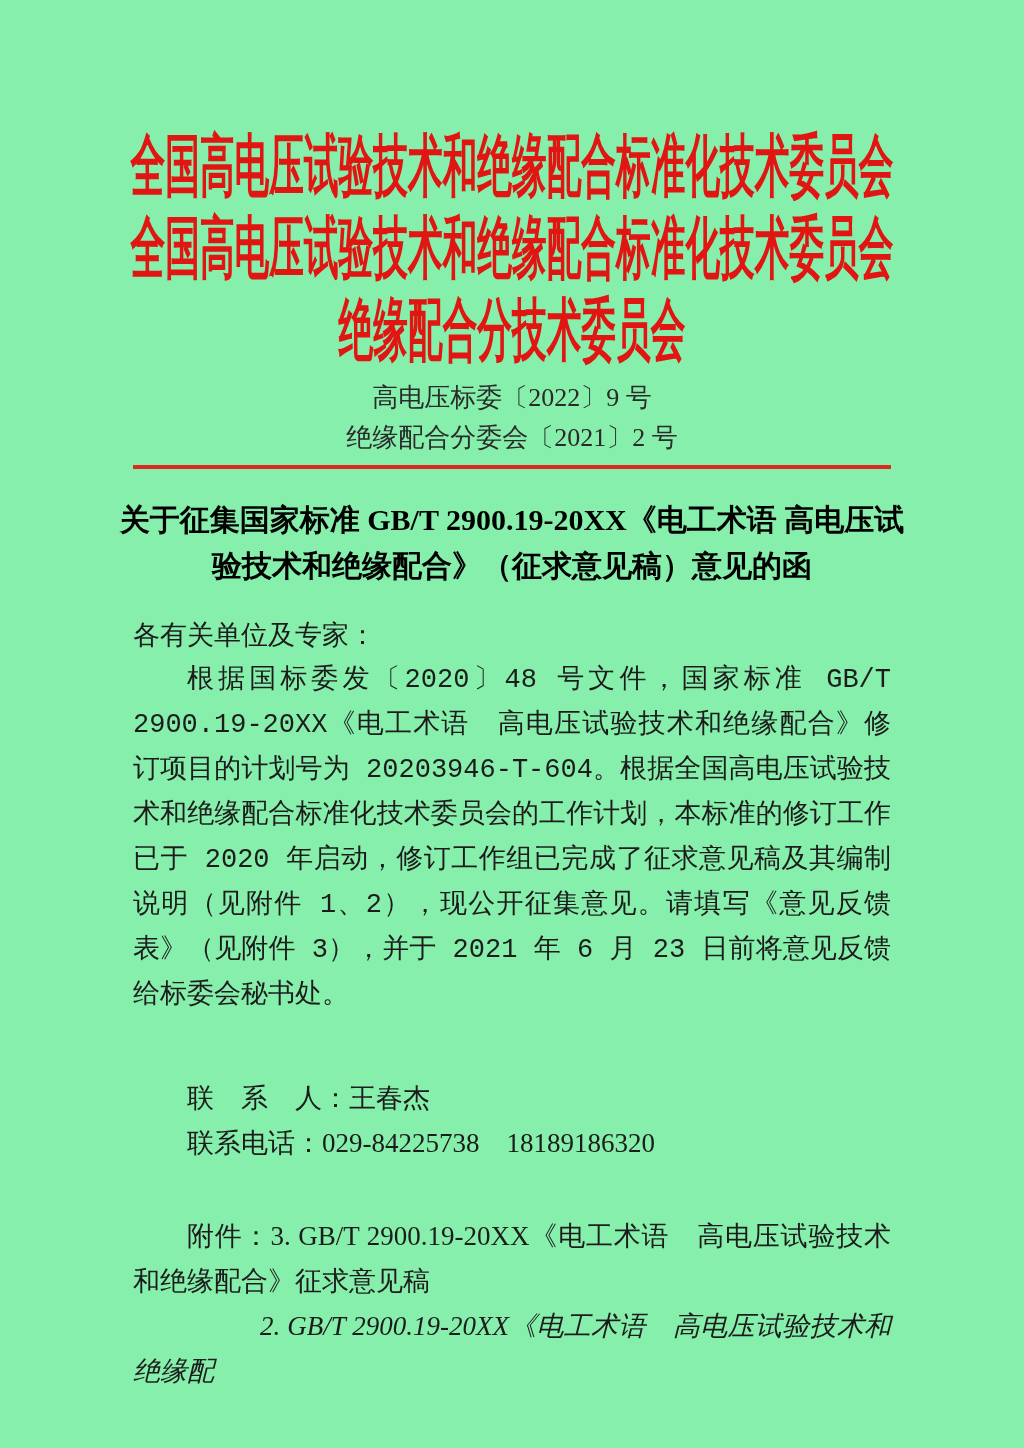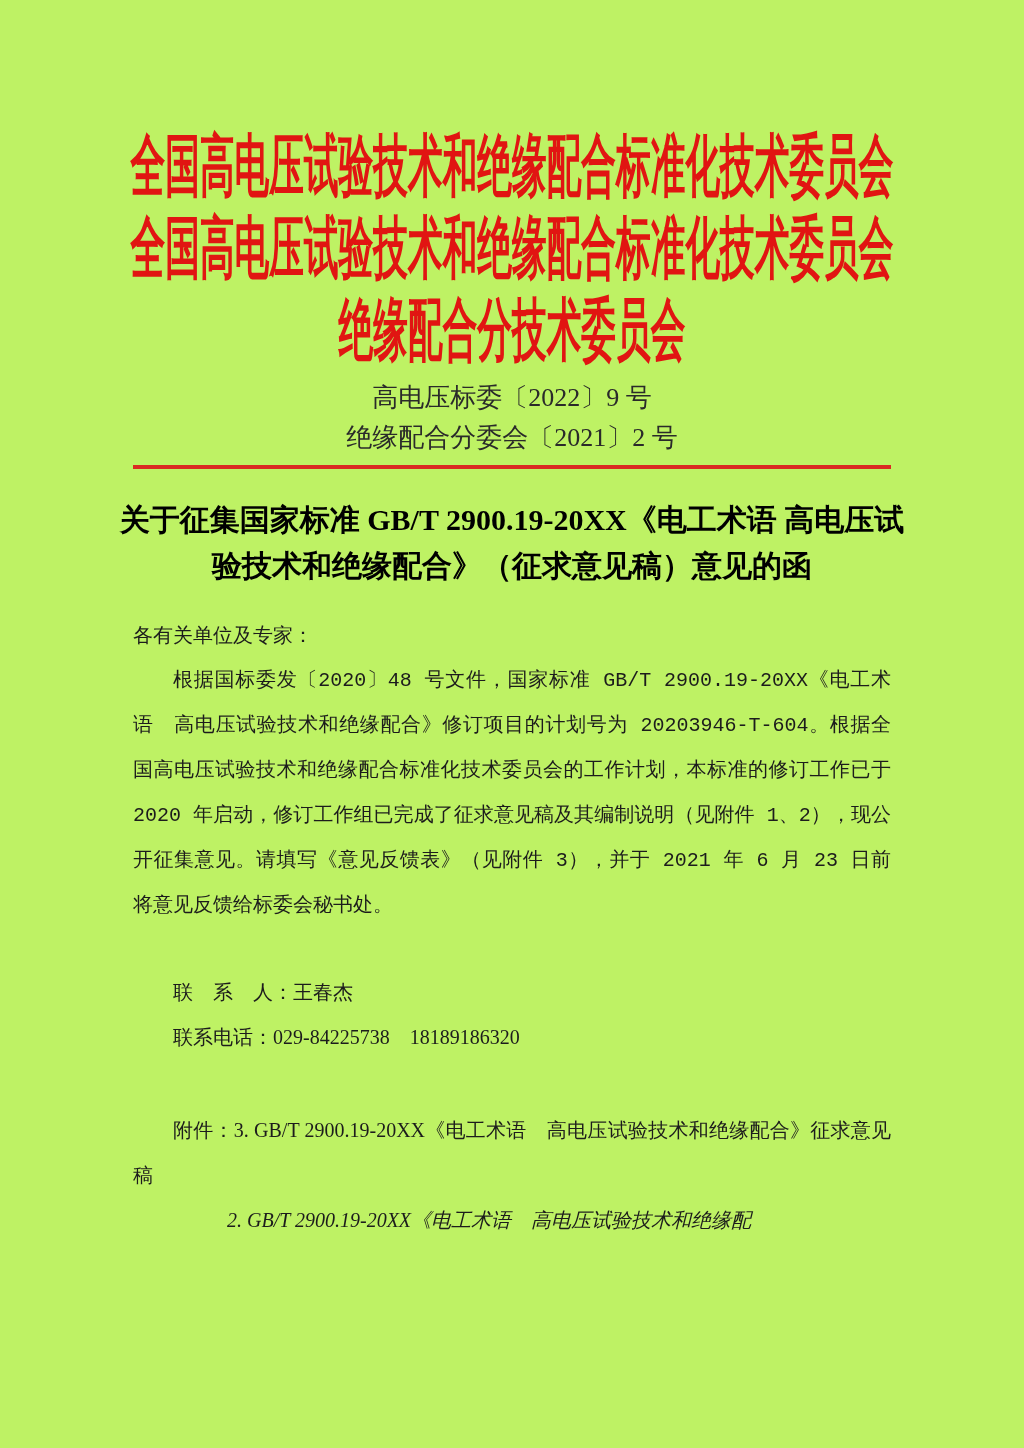--- a/index.html
+++ b/index.html
@@ -2,21 +2,21 @@
 <html lang="zh"><head>
 <meta charset="utf-8">
 <style>
   * { margin: 0; padding: 0; box-sizing: border-box; }
   html, body { background: #ffffff; }
   body { width: 1024px; }
 
   .page {
     width: 1024px;
     height: 1448px;
-    background: #bef264;
+    background: #86efac;
     padding: 0 133px;
     overflow: hidden;
     position: relative;
     font-family: "Liberation Serif", "DejaVu Serif", serif;
     color: #1c1c1c;
   }
 
   
   .letterhead { padding-top: 124px; }
   .red-line-wrap {
@@ -60,28 +60,28 @@
     align-items: center;
     font-size: 30px;
     font-weight: bold;
     color: #000000;
   }
   .title-line { line-height: 46px; white-space: nowrap; }
 
   
   .doc-body {
     margin-top: 24px;
-    font-size: 20px;
+    font-size: 27px;
     line-height: 45px;
     color: #1c1c1c;
   }
   .para { text-align: justify; text-justify: inter-ideograph; }
   .indent-2 { text-indent: 2em; font-family: Liberation Mono, monospace; }
 
-  .contacts { margin-top: 42px; padding-left: 2em; }
+  .contacts { margin-top: 58px; padding-left: 2em; }
   .contact-line { line-height: 45px; white-space: pre-wrap; }
 
   .attachments { margin-top: 48px; }
   .attach-first { text-indent: 2em; }
   .attach-second { text-indent: 4.7em; font-style: italic; }
 </style>
 </head>
 <body>
 
 <div class="page">

